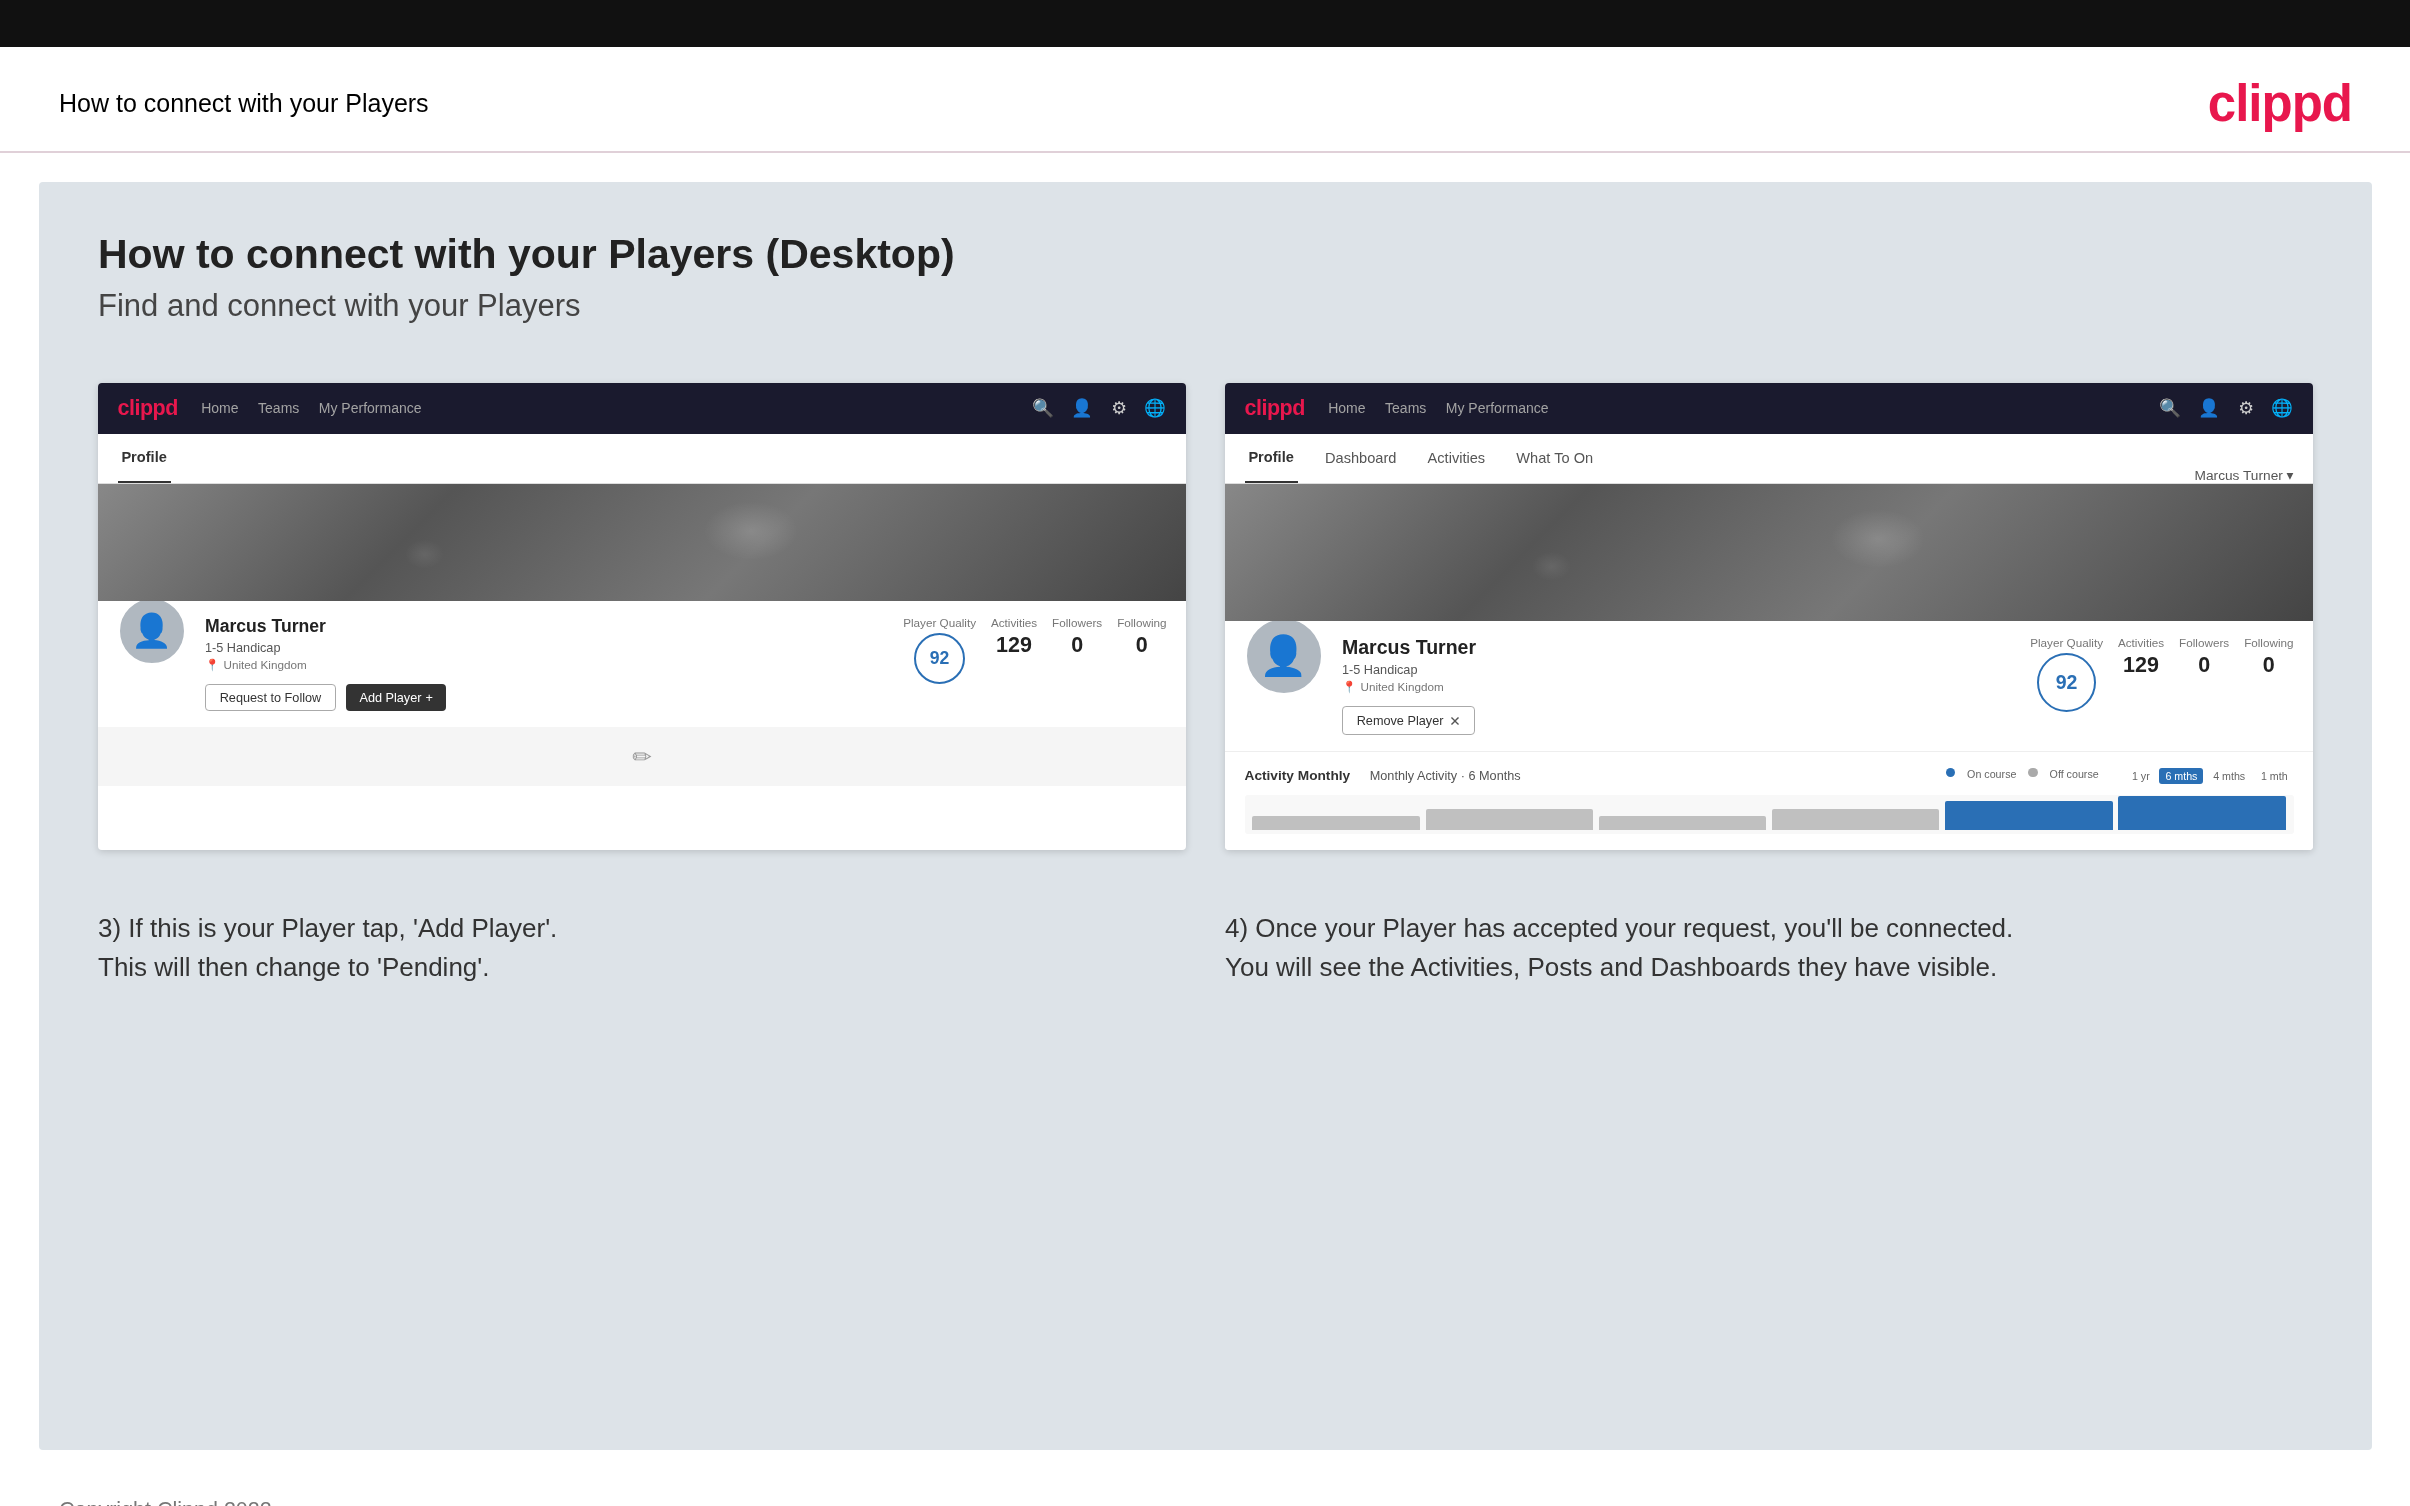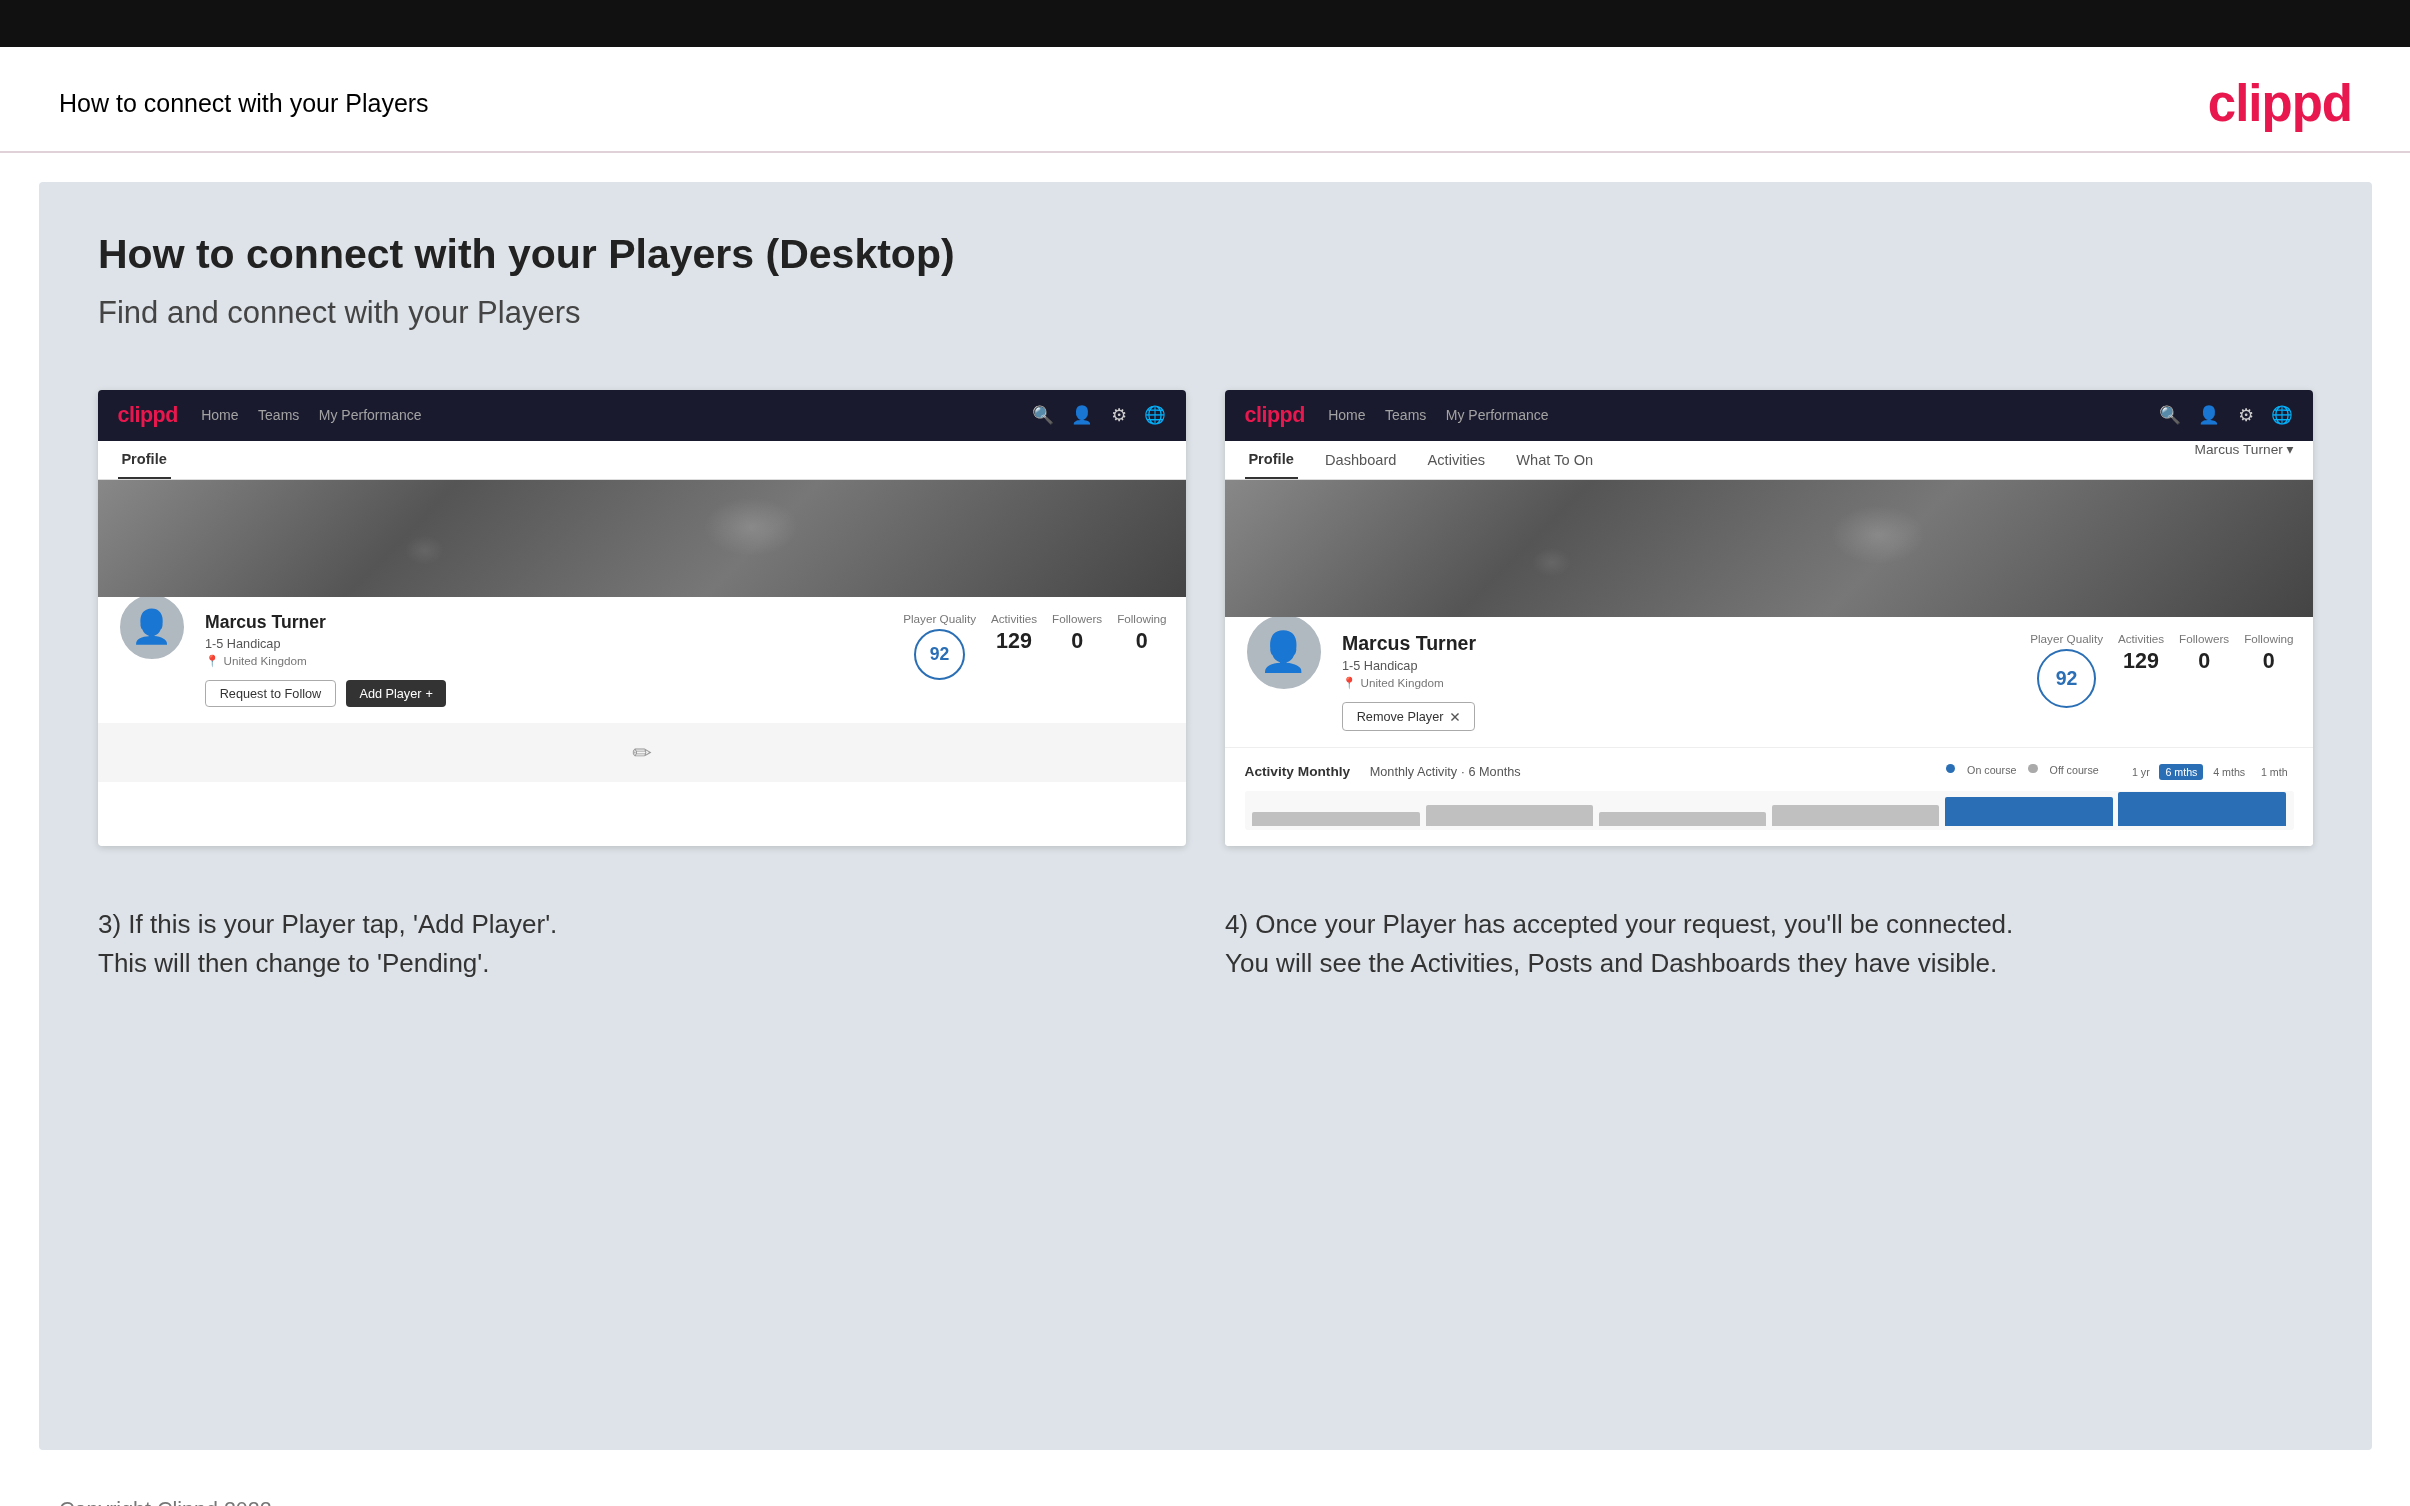--- a/index.html
+++ b/index.html
@@ -44,21 +44,21 @@
       margin: 29px 39px;
       border-radius: 3.9px;
       padding: 49px 59px 59px 59px;
       min-height: 1268px;
     }
 
     .section-title {
       font-size: 41px;
       font-weight: 700;
       color: #222;
-      margin-bottom: 17px;
+      margin-bottom: 10px;
     }
     .section-subtitle {
       font-size: 31px;
       color: #444;
       margin-bottom: 59px;
     }
 
     
     .screenshots-row {
       display: flex;
@@ -107,25 +107,25 @@
       align-items: center;
     }
     .app-nav-icon {
       color: #ccc;
       font-size: 17.6px;
     }
 
     
     .app-tabs {
       display: flex;
-      align-items: flex-start;
+      align-items: flex-end;
       border-bottom: 1px solid #ddd;
       padding: 0 19.5px;
       background: #fff;
-      height: 39px;
+      height: 50px;
       gap: 23.4px;
     }
     .app-tab {
       font-size: 14.6px;
       color: #555;
       padding: 0 3.9px;
       height: 100%;
       display: flex;
       align-items: center;
       cursor: pointer;

